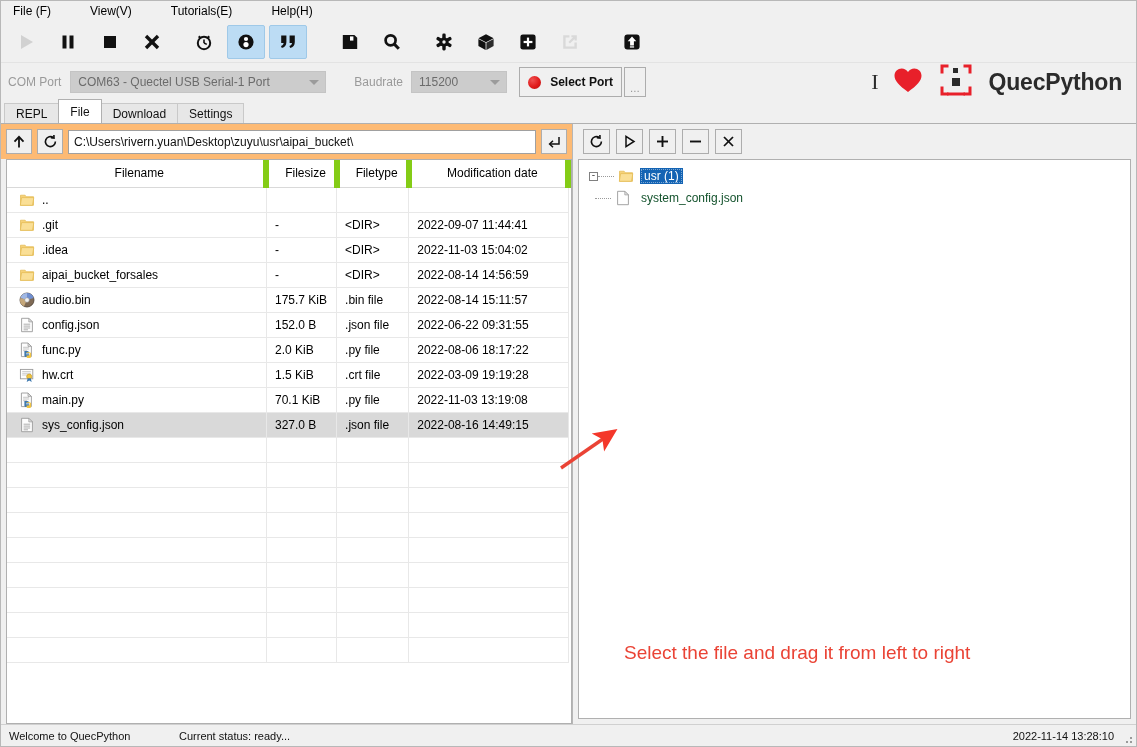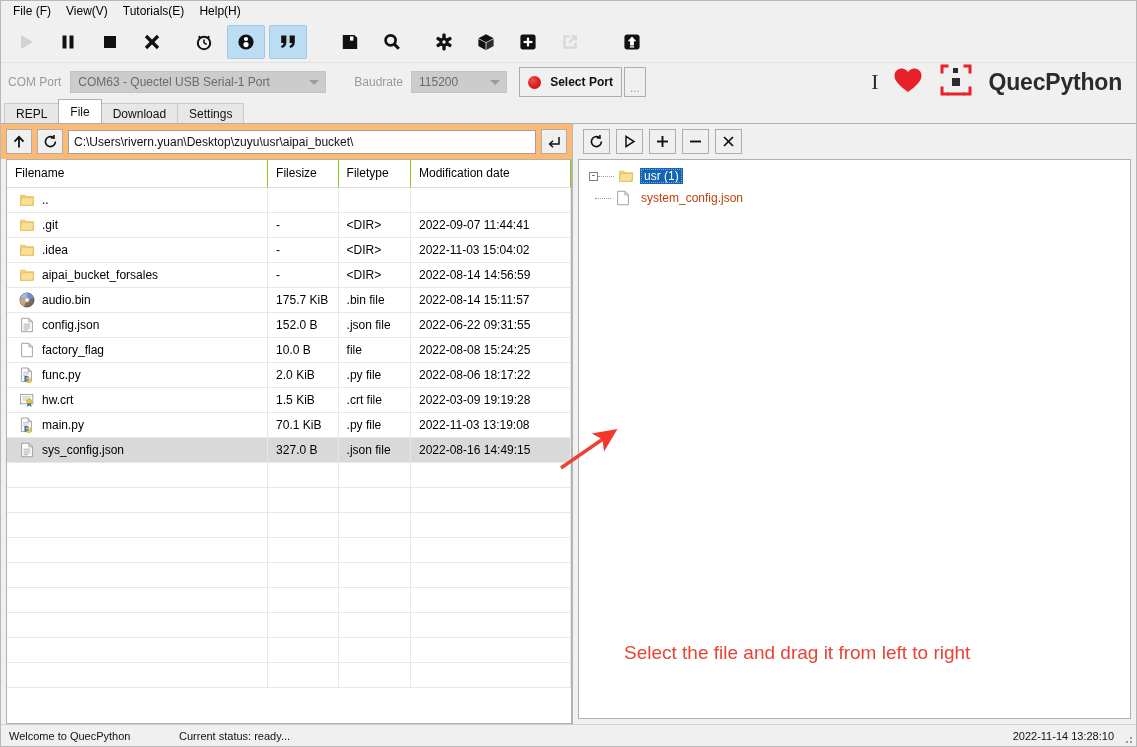--- a/index.html
+++ b/index.html
@@ -36,21 +36,21 @@
     color: #333; font-size: 12px;
   }
   .win-btn svg { display:block; }
 
   
   .menubar {
     height: 20px; min-height: 20px;
     background: #f0f0f0;
     display: flex; align-items: center;
     padding-left: 6px;
-    font-size: 12px; color: #000;
+    font-size: 12px; color: #000; gap: 24px;
   }
   .menu-item { padding: 2px 9px 2px 6px; cursor: default; }
 
   
   .toolbar {
     height: 42px; min-height: 42px;
     background: #f0f0f0;
     display: flex; align-items: center;
     padding-left: 6px;
     border-bottom: 1px solid #e3e3e3;
@@ -158,23 +158,23 @@
   .enterbtn { margin-left: 5px; margin-right: 0; }
 
   
   .tablewrap {
     flex: 1; background: #fff; border: 1px solid #b0b0b0;
     margin: 0 0 0 5px; overflow: hidden; position: relative;
     display: flex; flex-direction: column;
   }
   table.filelist { border-collapse: collapse; width: 100%; table-layout: fixed; }
   table.filelist th {
-    font-weight: normal; font-size: 12px; color: #000; text-align: left;
+    font-weight: normal; font-size: 12px; color: #000; text-align: center;
     padding: 6px 0 6px 8px; background: #fff;
-    border-right: 1px solid #84cc16; border-bottom: 1px solid #d9d9d9;
+    border-right: 6px solid #84cc16; border-bottom: 1px solid #d9d9d9;
     height: 27px; vertical-align: middle;
   }
   table.filelist td {
     font-size: 12px; color: #000; padding: 0 0 0 8px;
     border-right: 1px solid #e8e8e8; border-bottom: 1px solid #e8e8e8;
     height: 25px; vertical-align: middle; white-space: nowrap; overflow: hidden;
   }
   table.filelist tr.selected td { background: #d9d9d9; }
   .fname-cell { display: flex; align-items: center; gap: 7px; padding-left: 4px; }
   .fname-cell .ico { width: 16px; height: 16px; flex: none; display: block; }
@@ -192,21 +192,21 @@
     margin: 0 5px 0 5px; position: relative; overflow: hidden;
   }
   .tree-row { display: flex; align-items: center; height: 22px; padding-left: 10px; }
   .tree-row.child { padding-left: 38px; }
   .expander {
     width: 9px; height: 9px; border: 1px solid #808080; background: #fff;
     display: flex; align-items: center; justify-content: center; flex: none;
     font-size: 9px; line-height: 7px; color: #222; font-family: "Liberation Mono", monospace;
   }
   .dotline { width: 16px; height: 1px; border-top: 1px dotted #9a9a9a; flex: none; }
-  .tree-label { font-size: 12px; color: #c2410c; margin-left: 6px; }
+  .tree-label { font-size: 12px; color: #14532d; margin-left: 6px; }
   .tree-label.sel {
     background: #1464b4; color: #fff; padding: 1px 4px;
     outline: 1px dotted #7ea8d4; outline-offset: -2px;
   }
   .tree-ico { width: 16px; height: 16px; flex: none; display: block; margin-left: 4px; }
 
   
   .annot-text {
     position: absolute; left: 623px; top: 518px;
     font-size: 19px; color: #ea4335; white-space: nowrap;
@@ -565,35 +565,20 @@
                 </td>
                 <td>152.0 B</td>
                 <td>.json file</td>
                 <td>2022-06-22 09:31:55</td>
                 <td></td>
               </tr>
               <tr>
                 <td>
                   <span class="fname-cell">
                     <span class="ico"><svg width="16" height="16" viewBox="0 0 16 16">
-                        <path d="M2.6,1.3 h7.2 l3.6,3.6 v9.8 h-10.8 z" fill="#ffffff" stroke="#9a9a9a" stroke-width=".9"></path>
-                        <path d="M9.8,1.3 l3.6,3.6 h-3.6 z" fill="#e4e4e4" stroke="#9a9a9a" stroke-width=".7"></path>
-                      </svg></span>
-                    <span>factory_flag</span>
-                  </span>
-                </td>
-                <td>10.0 B</td>
-                <td>file</td>
-                <td>2022-08-08 15:24:25</td>
-                <td></td>
-              </tr>
-              <tr>
-                <td>
-                  <span class="fname-cell">
-                    <span class="ico"><svg width="16" height="16" viewBox="0 0 16 16">
                         <path d="M2.4,1 h6.6 l3.4,3.4 v10.2 h-10 z" fill="#fdfdfd" stroke="#9a9a9a" stroke-width=".9"></path>
                         <path d="M9,1 l3.4,3.4 h-3.4 z" fill="#e0e0e0" stroke="#9a9a9a" stroke-width=".7"></path>
                         <g stroke="#b0b0b0" stroke-width=".7">
                           <line x1="4.1" y1="5.3" x2="10.2" y2="5.3"></line>
                           <line x1="4.1" y1="7" x2="10.2" y2="7"></line>
                           <line x1="4.1" y1="8.7" x2="8" y2="8.7"></line>
                         </g>
                         <path d="M5.4,8.9 h3.1 a1.5,1.5 0 0 1 1.5,1.5 v1.2 h-3.1 v.7 h3.1 v1.1 a1.5,1.5 0 0 1 -1.5,1.5 h-1.6 a1.5,1.5 0 0 1 -1.5,-1.5 z" fill="#3b76ad"></path>
                         <path d="M10.6,10.2 h-3.1 v.7 h3.1 v1 a1.5,1.5 0 0 1 -1.5,1.5 h-1.6 v1.1 a1.5,1.5 0 0 0 1.5,1.5 h1.6 a1.5,1.5 0 0 0 1.5,-1.5 v-2.8 a1.5,1.5 0 0 0 -1.5,-1.5 z" fill="#f0c441"></path>
                       </svg></span>

